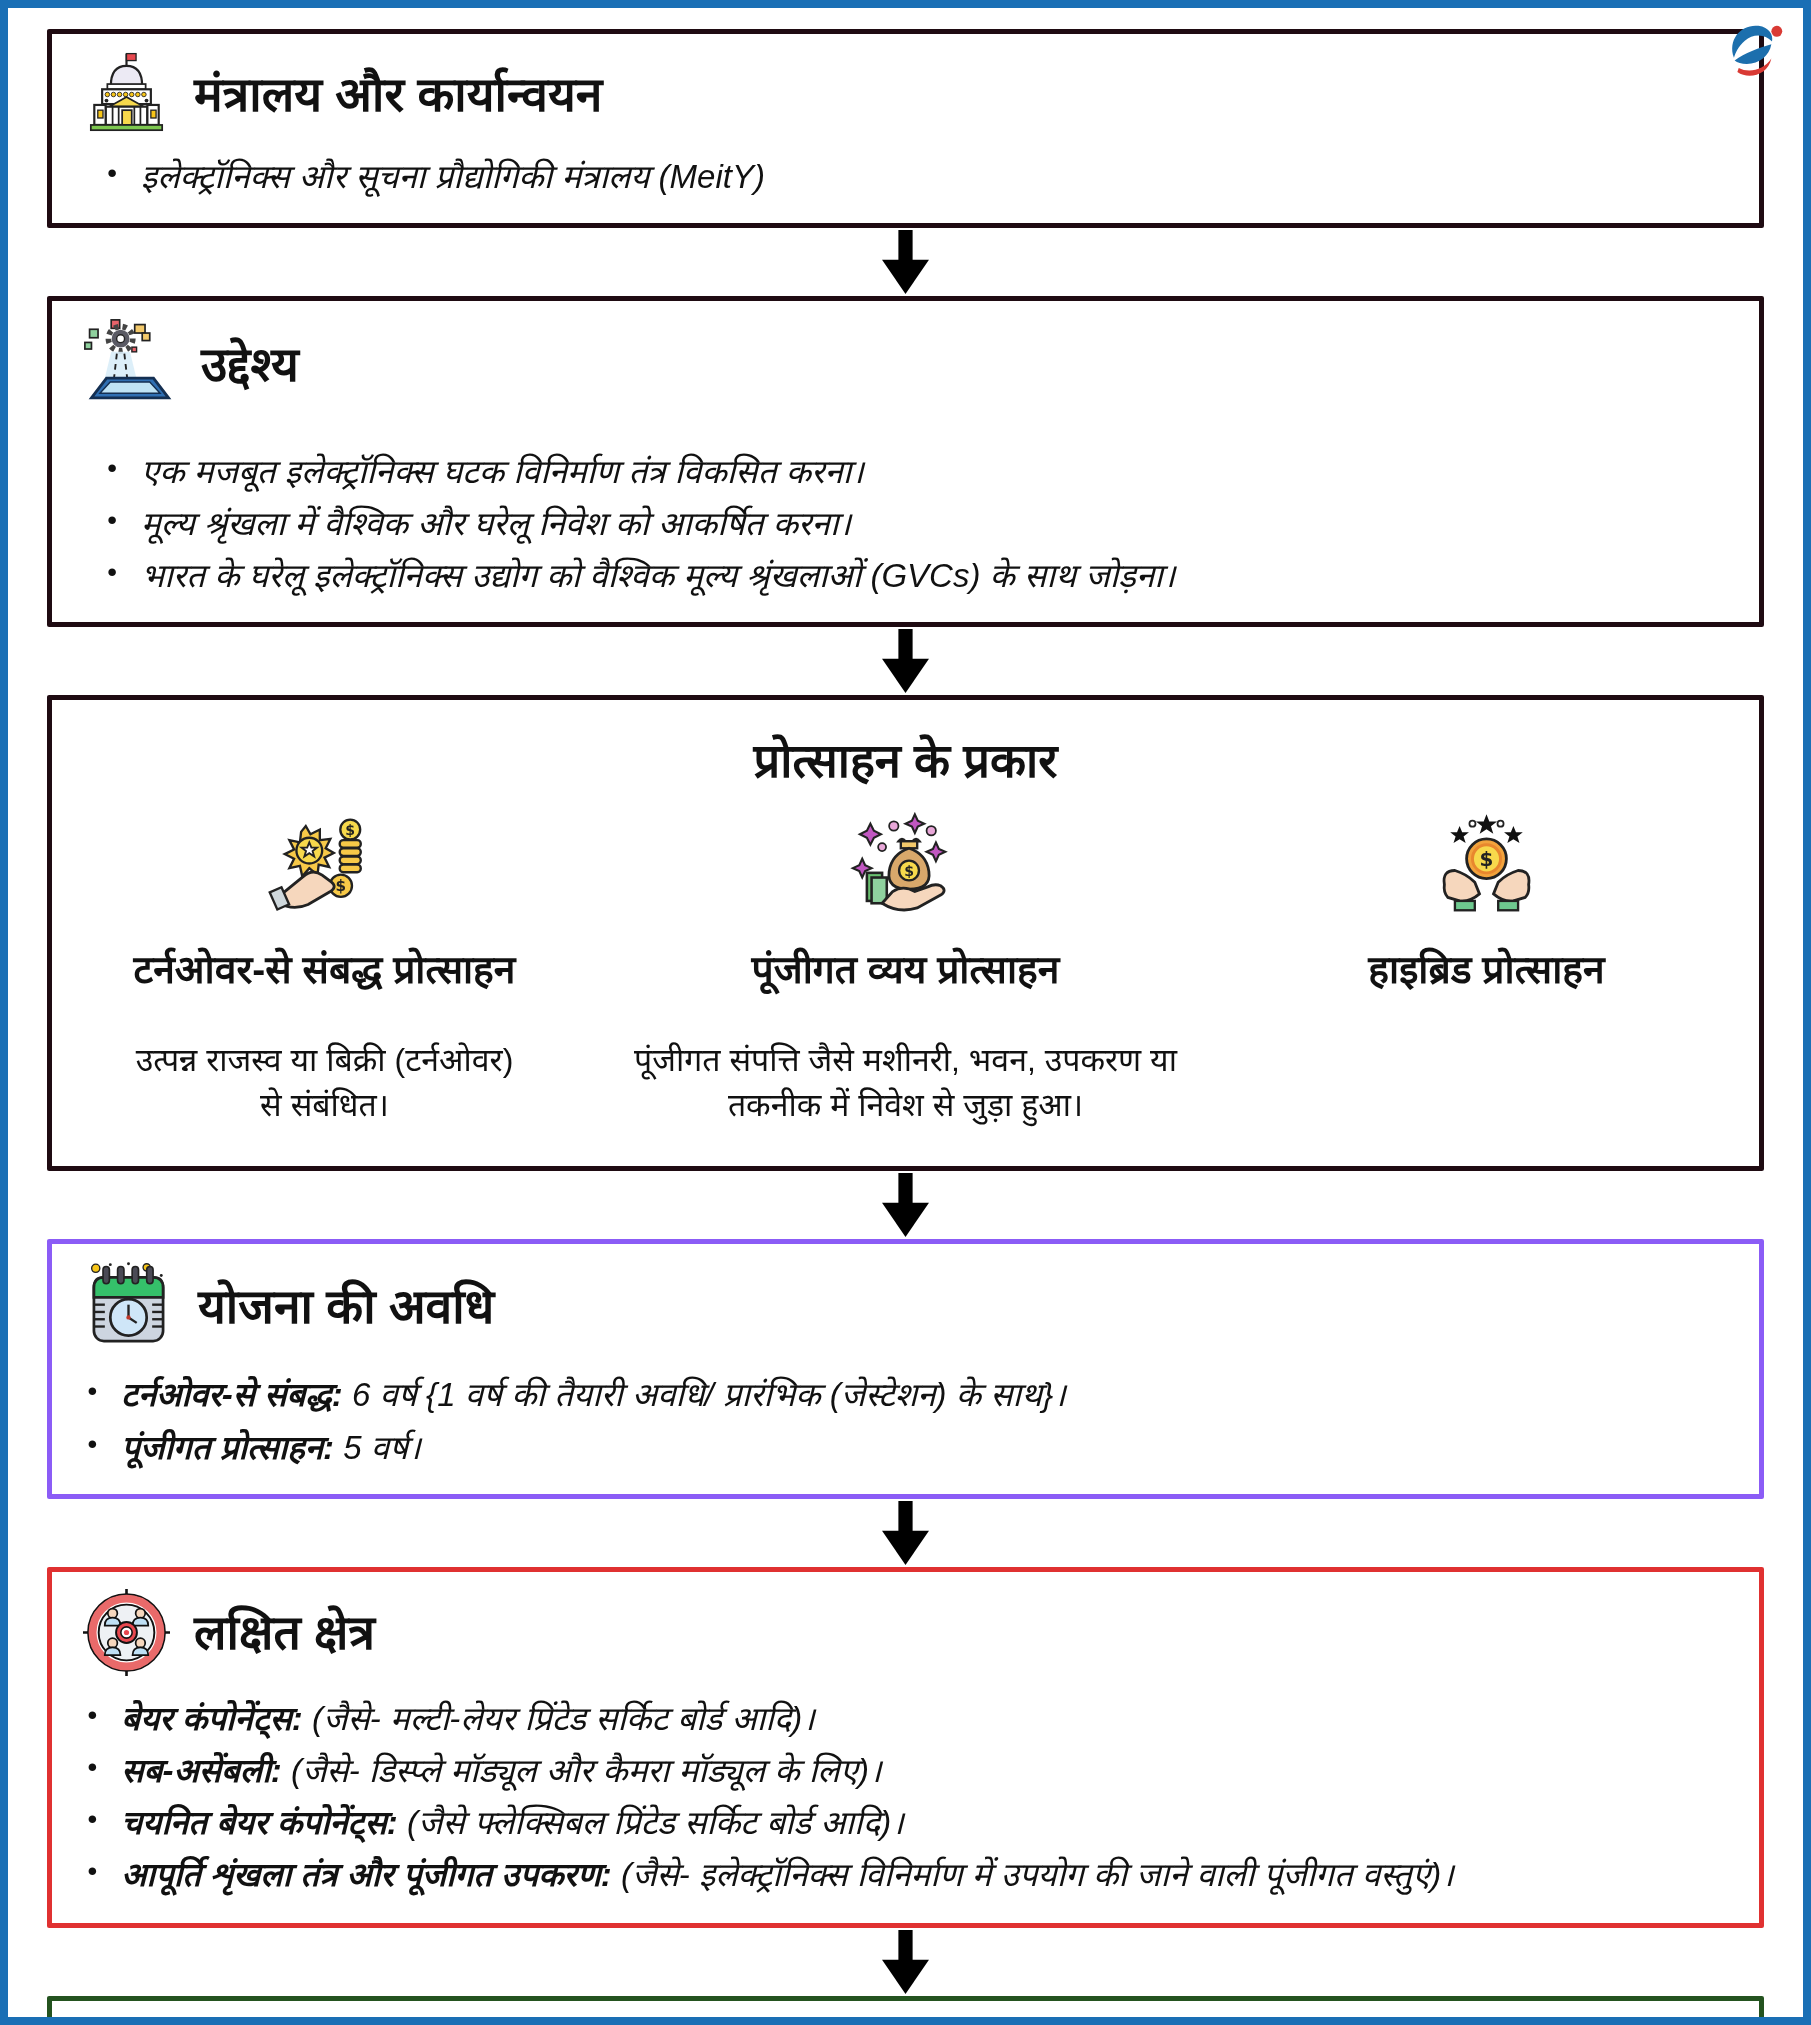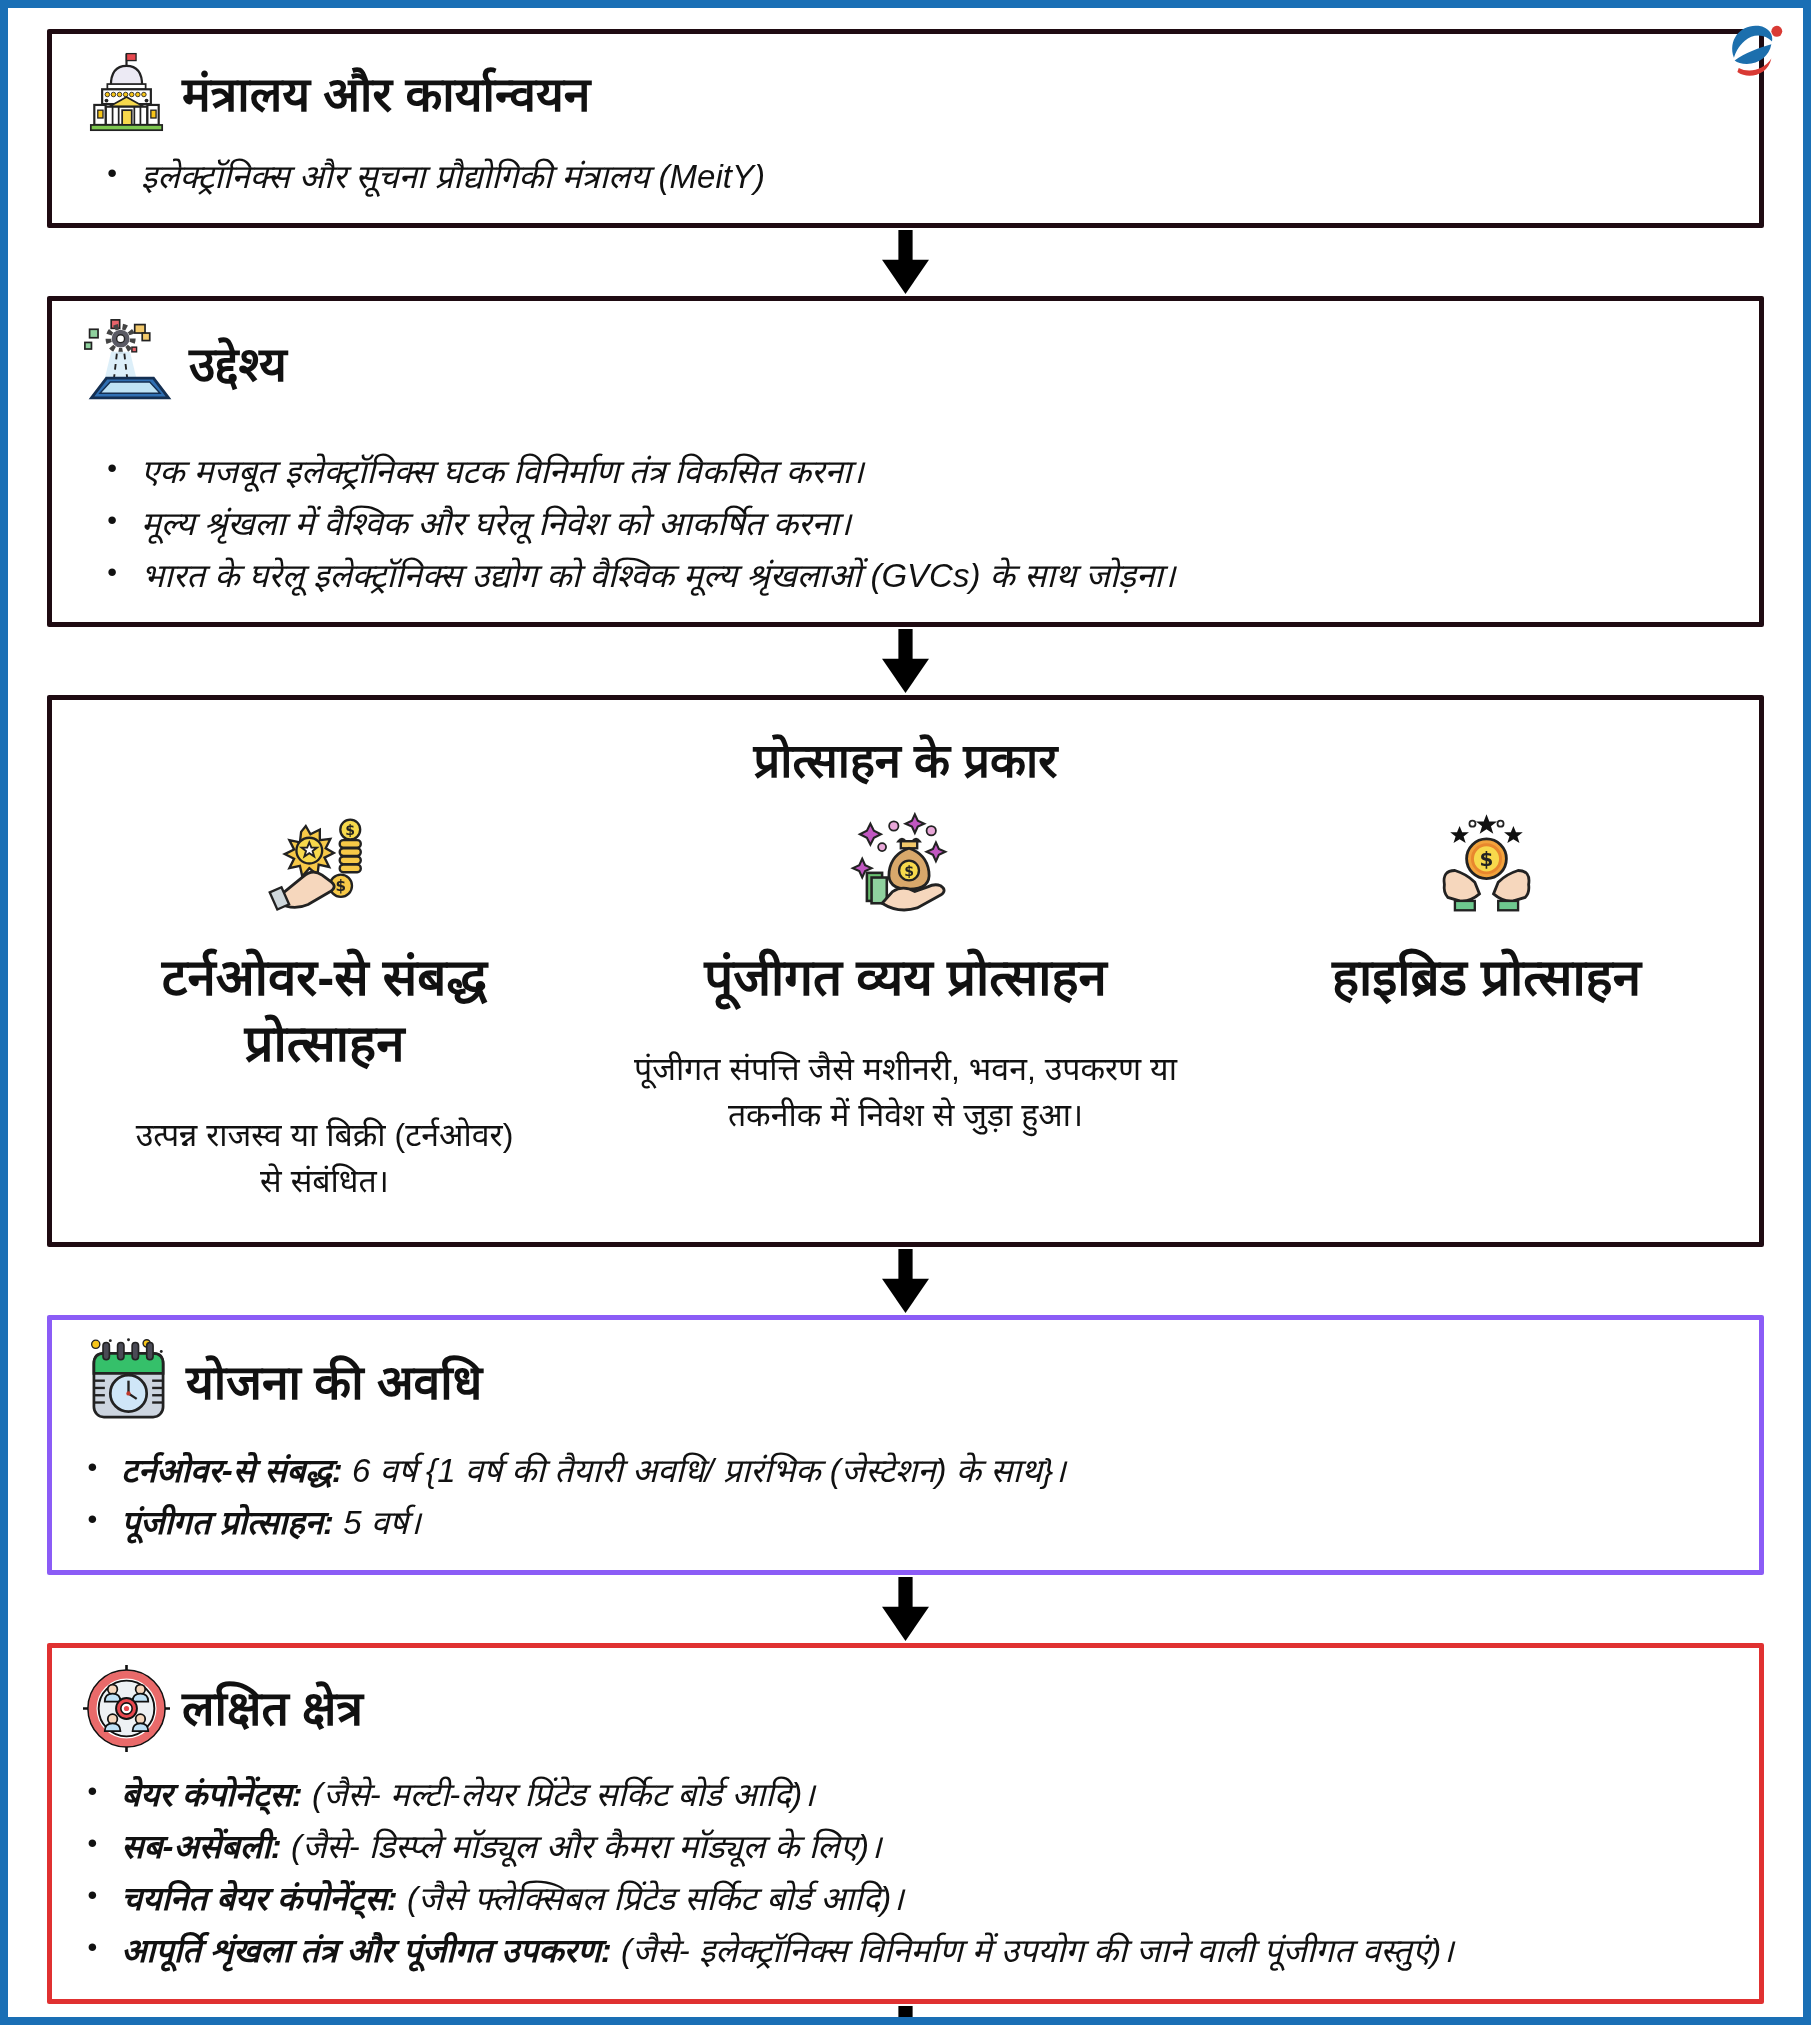--- a/index.html
+++ b/index.html
@@ -9,35 +9,35 @@
     padding:21px 39px 0 39px;
     font-family:"Liberation Sans","DejaVu Sans",sans-serif;color:#111;
     overflow:hidden;
   }
   .logo{position:absolute;top:8.5px;right:15.6px;width:68px;height:68px;}
   .box{box-sizing:border-box;background:#fff;border-radius:2.1px;padding:17px 31px 20px 31px;}
   .b-dark{border:5px solid #1f0b12;}
   .b-navy{border:5px solid #8b5cf6;}
   .b-red{border:5px solid #e03131;}
   .b-green{border:5px solid #24531f;}
-  .box-header{display:flex;align-items:center;gap:12px;}
+  .box-header{display:flex;align-items:center;gap:24px;}
   .box-header h2{margin:0;font-size:48px;font-weight:800;line-height:1.15;letter-spacing:0px;}
   .icon{flex:0 0 auto;display:inline-block;}
   .icon svg{display:block;}
   ul.blist{list-style:none;margin:12.8px 0 0 24px;padding:0;}
   ul.blist li{font-size:33px;line-height:1.58;position:relative;padding-left:34px;font-style:italic;}
   ul.blist li::before{content:"•";position:absolute;left:0;top:0;font-size:28px;}
   ul.blist b{font-weight:800;}
   .arrow-row{display:flex;justify-content:center;align-items:center;height:68px;}
   
   .inc-title{text-align:center;font-size:47px;font-weight:800;margin:10px 0 21px 0;}
   .inc-cols{display:flex;justify-content:space-between;align-items:flex-start;}
   .inc-col{text-align:center;display:flex;flex-direction:column;align-items:center;}
   .inc-col .icon{margin-bottom:15.6px;}
-  .inc-col h3{margin:0 0 18px 0;font-size:51px;font-weight:800;line-height:1.3;}
+  .inc-col h3{margin:0 0 24px 0;font-size:39px;font-weight:800;line-height:1.3;}
   .inc-col p{margin:18px;font-size:32px;line-height:1.42;}
   .col-1{width:483px;}
   .col-2{width:611px;}
   .col-3{width:483px;}
   .col-1 h3,.col-3 h3{max-width:398px;}
   .col-2 p{max-width:554px;}
   .col-1 p,.col-3 p{max-width:398px;}
   
   .elig{display:flex;align-items:center;gap:21px;min-height:92px;}
   .elig .etext{font-size:41px;line-height:1.3;}

